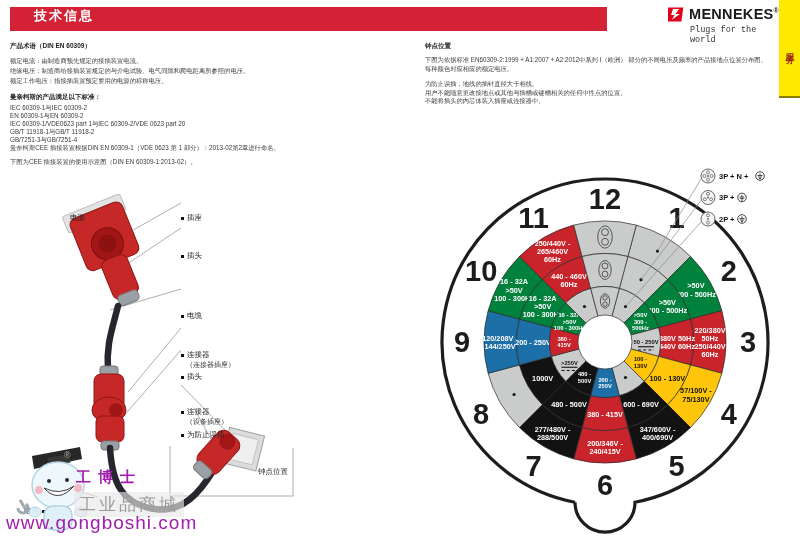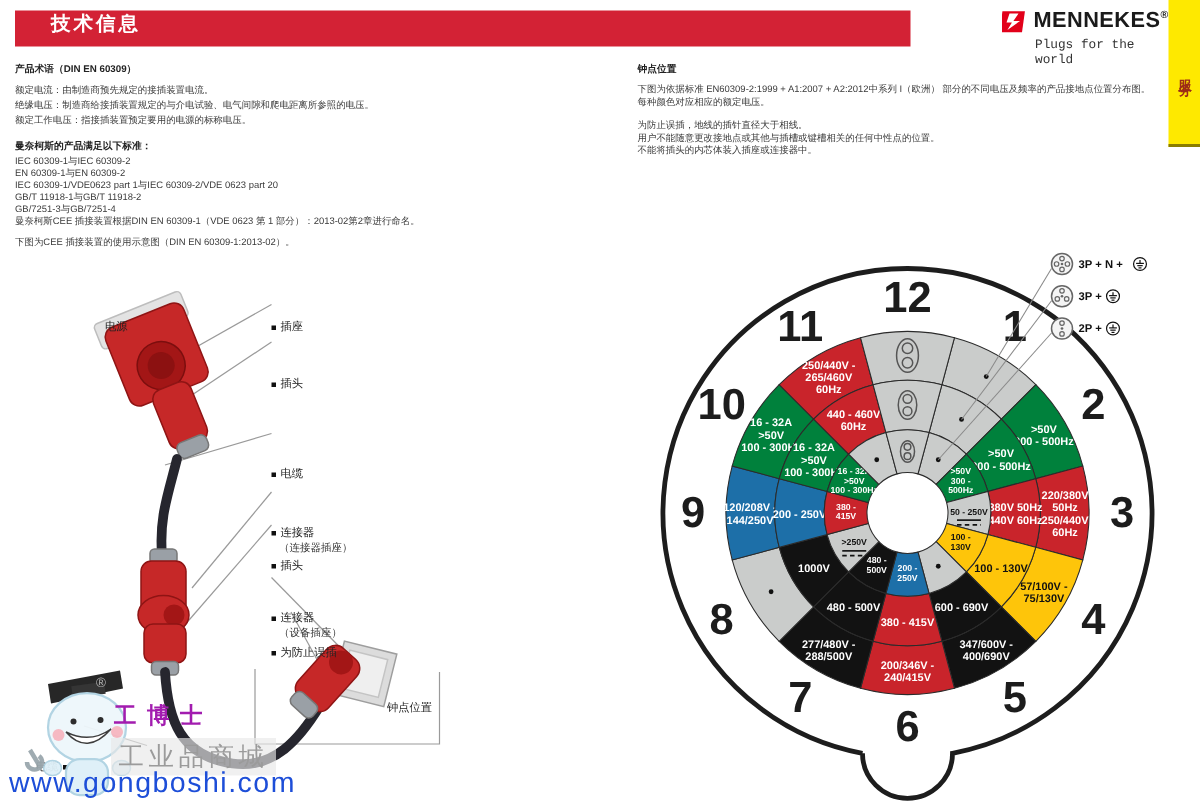--- a/index.html
+++ b/index.html
@@ -32,21 +32,21 @@
   .cable-diagram{position:absolute;left:0;top:0;width:800px;height:540px;pointer-events:none;margin-top:27px;}
   .lbl{position:absolute;font-size:7.5px;color:#222;white-space:nowrap;display:flex;align-items:center;}
   .lbl .sq{width:3px;height:3px;background:#111;display:inline-block;margin-right:3px;}
   .lbl.sub{font-size:7px;color:#333;}
   
   .wm-name{position:absolute;left:76px;top:468px;font-family:"Liberation Serif","DejaVu Serif",serif;
            font-size:15px;font-weight:bold;color:#a21caf;letter-spacing:7px;}
   .wm-reg{position:absolute;left:64px;top:450px;font-size:9px;color:#b0b0b0;}
   .wm-sub{position:absolute;left:74px;top:492px;font-size:17px;color:#9b9b9b;letter-spacing:3px;
           background:rgba(232,232,232,.65);padding:1px 5px;}
-  .wm-url{position:absolute;left:6px;top:512px;font-size:19px;color:#1d4ed8;letter-spacing:1px;}
+  .wm-url{position:absolute;left:6px;top:512px;font-size:19px;color:#a21caf;letter-spacing:1px;}
   svg{position:absolute;}
 </style>
 </head>
 <body>
 
 <div class="page">
 
   <div class="topbar">
     <span class="t">技术信息</span>
   </div>

